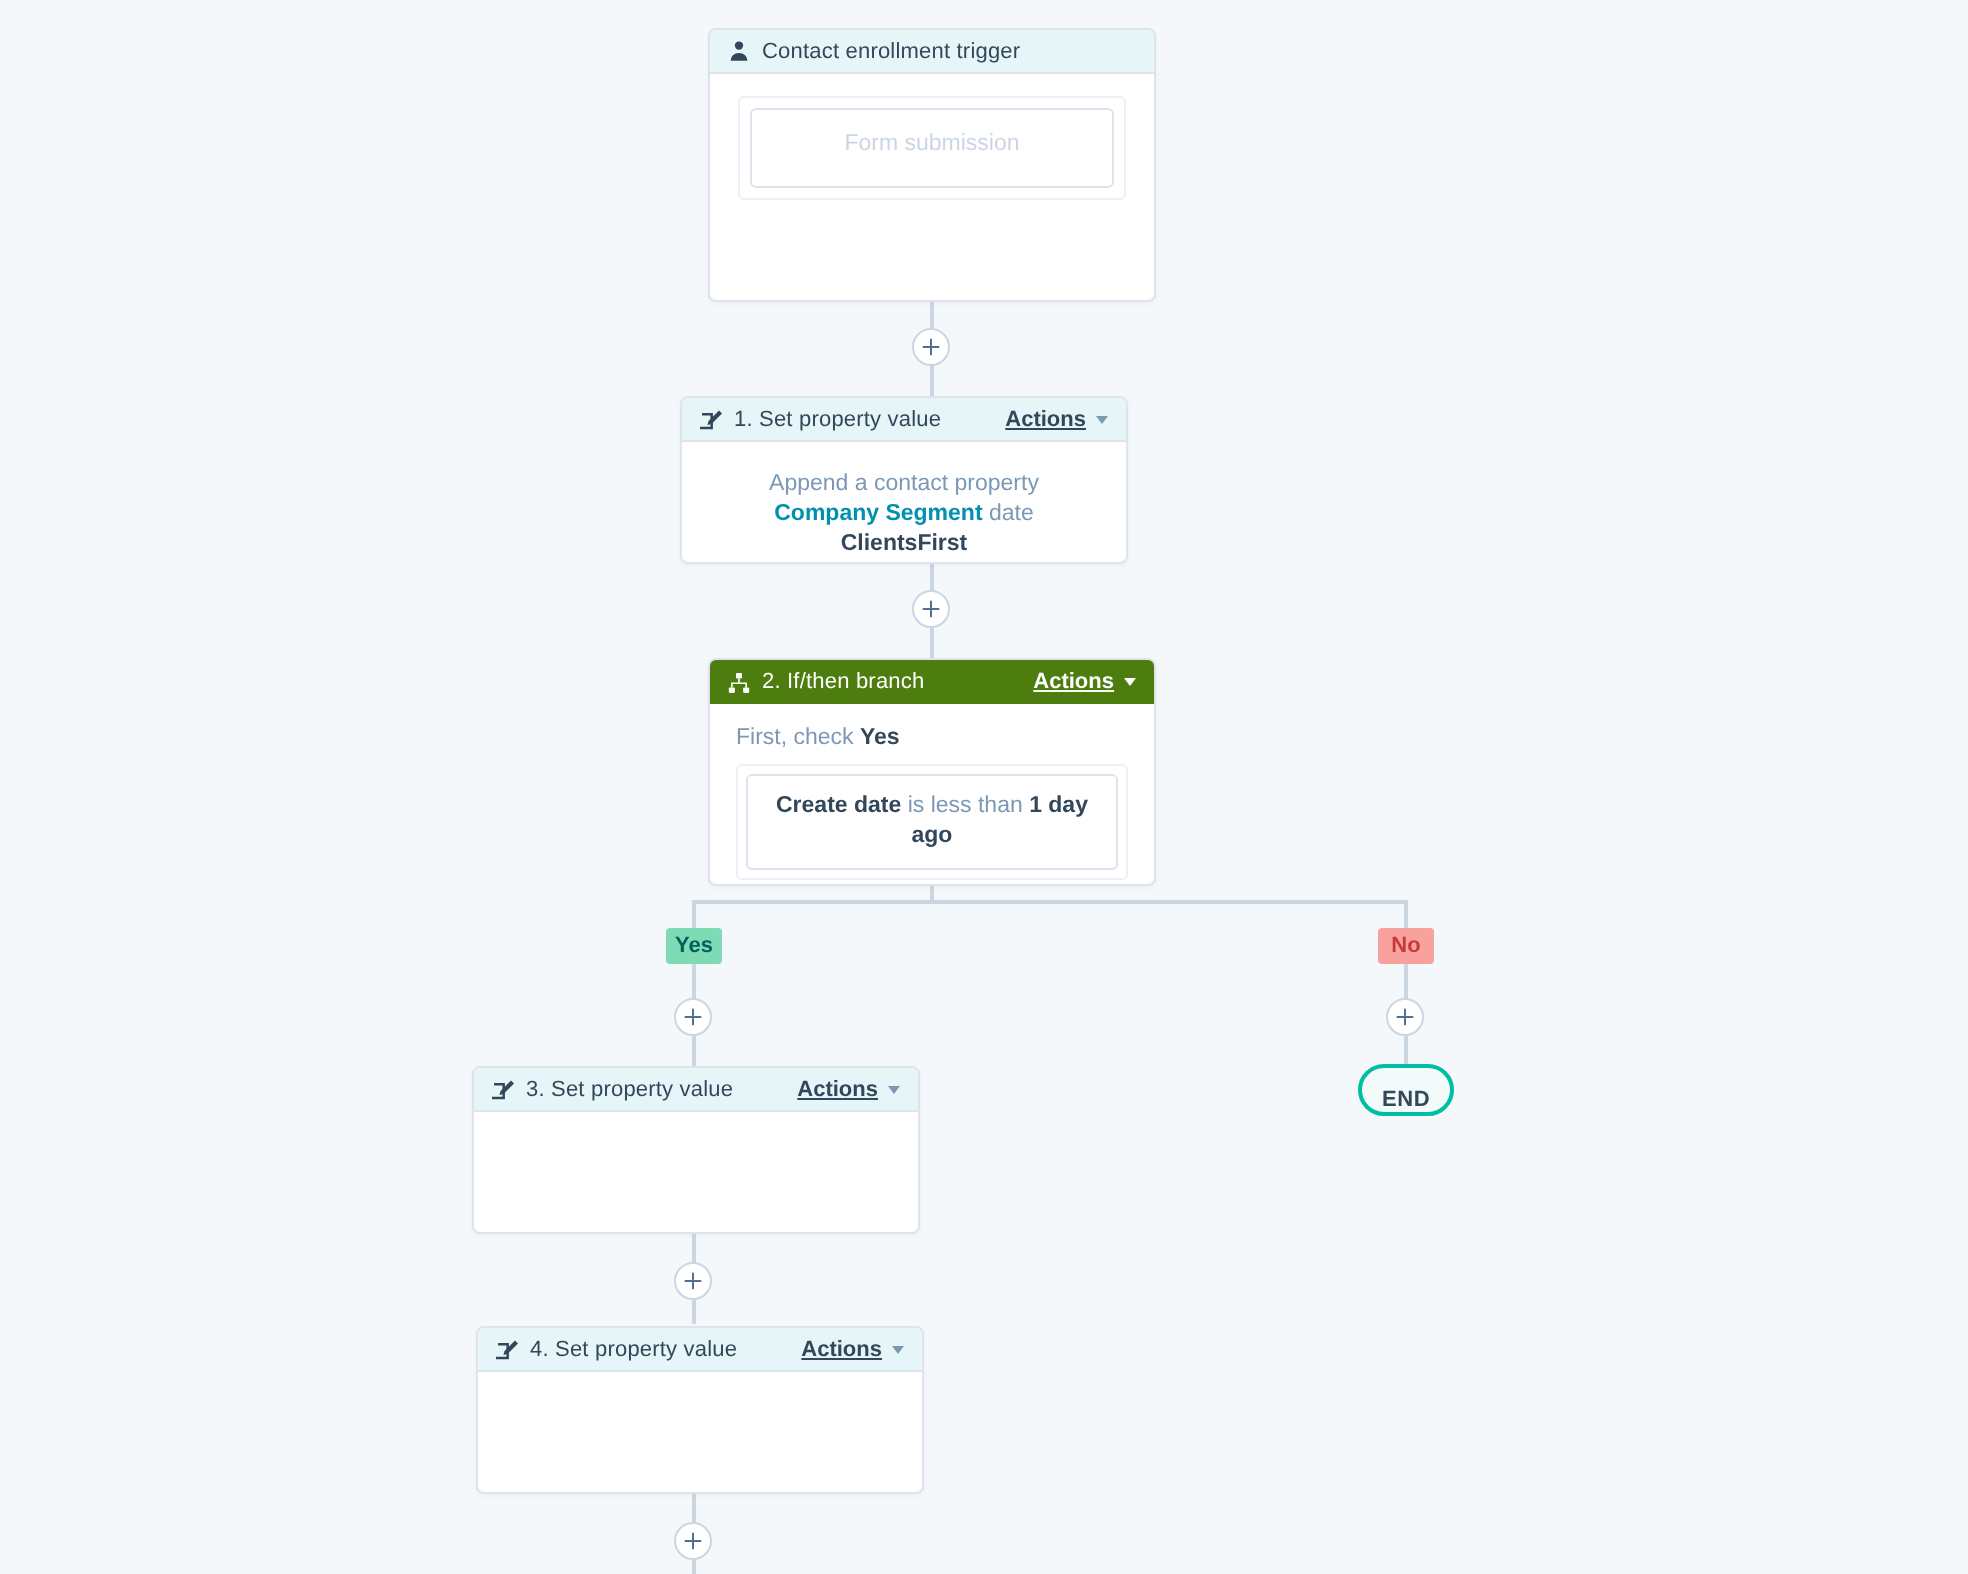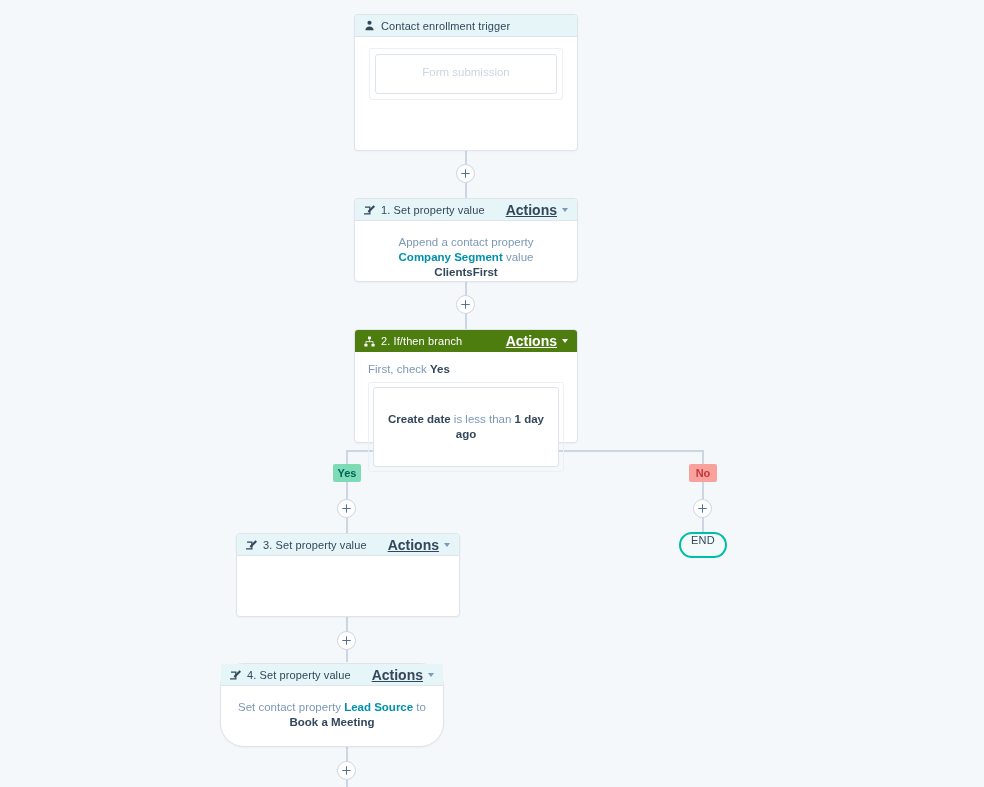--- a/index.html
+++ b/index.html
@@ -91,21 +91,21 @@
     white-space: nowrap;
     overflow: hidden;
     text-overflow: ellipsis;
     letter-spacing: 0.1px;
   }
   .actions {
     display: inline-flex;
     align-items: center;
     flex: 0 0 auto;
     cursor: pointer;
-    font-size: 14px;
+    font-size: 11px;
     font-weight: 700;
   }
   .actions .lbl {
     text-decoration: underline;
   }
   .actions.light .lbl { color: #33475b; }
   .actions.dark  .lbl { color: #ffffff; }
   .caret {
     margin-left: 5px;
     width: 0; height: 0;
@@ -182,24 +182,24 @@
 
   
   .end-pill {
     position: absolute;
     width: 48px;
     height: 26px;
     border: 2px solid #00bda5;
     background: #f2fbf9;
     border-radius: 13px;
     display: flex;
-    align-items: flex-start;
+    align-items: flex-end;
     justify-content: center;
     font-size: 11px;
-    font-weight: 400;
+    font-weight: 700;
     color: #33475b;
     letter-spacing: 0.3px;
     box-sizing: border-box;
     z-index: 4;
   }
 </style>
 </head>
 <body>
 
 <div id="canvas">
@@ -240,37 +240,37 @@
       </div>
     </div>
   </div>
 
   <div class="plus-btn" style="left:456px; top:164px;">
     <svg width="9" height="9" viewBox="0 0 10 10" aria-hidden="true">
       <path d="M5 0.8v8.4M0.8 5h8.4" stroke="#516f90" stroke-width="1.1" stroke-linecap="round"></path>
     </svg>
   </div>
 
-  <div class="card" style="left:354px; top:198px; width:224px; height:84px;">
+  <div class="card" style="left:340px; top:198px; width:224px; height:84px;">
     <div class="card-header light">
       <span class="hdr-icon">
         <svg width="11" height="11" viewBox="0 0 16 16" aria-hidden="true">
           <path d="M1.5 4.5h7v10h-10v-7" fill="none" stroke="#33475b" stroke-width="1.8"></path>
           <path d="M6.2 9.4L13.8 1.8l2.2 2.2-7.6 7.6-3 0.8z" fill="#33475b"></path>
         </svg>
       </span>
       <span class="hdr-title">1. Set property value</span>
       <span class="actions light">
         <span class="lbl">Actions</span>
         <span class="caret"></span>
       </span>
     </div>
     <div class="card-body" style="padding:14px 16px;">
       <div class="body-text">
-        <span>Append a contact property </span><span class="prop">Company Segment</span><span> value </span><span class="val">ClientsFirst</span>
+        <span>Append a contact property </span><span class="prop">Company Segment</span><span> date </span><span class="val">ClientsFirst</span>
       </div>
     </div>
   </div>
 
   <div class="plus-btn" style="left:456px; top:295px;">
     <svg width="9" height="9" viewBox="0 0 10 10" aria-hidden="true">
       <path d="M5 0.8v8.4M0.8 5h8.4" stroke="#516f90" stroke-width="1.1" stroke-linecap="round"></path>
     </svg>
   </div>
 
@@ -288,21 +288,21 @@
       <span class="actions dark">
         <span class="lbl">Actions</span>
         <span class="caret"></span>
       </span>
     </div>
     <div class="card-body" style="padding:11px 13px 13px 13px;">
       <div class="cond-label">
         <span>First, check </span><b>Yes</b>
       </div>
       <div class="outer-panel" style="padding:4px;">
-        <div class="inner-panel" style="padding:24px 10px;">
+        <div class="inner-panel" style="padding:8px 10px;">
           <div class="cond-text">
             <b>Create date</b><span> is less than </span><b>1 day ago</b>
           </div>
         </div>
       </div>
     </div>
   </div>
 
   <div class="badge yes" style="left:333px; top:464px; width:28px;">
     <span>Yes</span>
@@ -342,39 +342,34 @@
       </span>
     </div>
   </div>
 
   <div class="plus-btn" style="left:337px; top:631px;">
     <svg width="9" height="9" viewBox="0 0 10 10" aria-hidden="true">
       <path d="M5 0.8v8.4M0.8 5h8.4" stroke="#516f90" stroke-width="1.1" stroke-linecap="round"></path>
     </svg>
   </div>
 
-  <div class="card" style="left:220px; top:663px; width:224px; height:84px;border-radius:24px;">
+  <div class="card" style="left:238px; top:663px; width:224px; height:84px;">
     <div class="card-header light">
       <span class="hdr-icon">
         <svg width="11" height="11" viewBox="0 0 16 16" aria-hidden="true">
           <path d="M1.5 4.5h7v10h-10v-7" fill="none" stroke="#33475b" stroke-width="1.8"></path>
           <path d="M6.2 9.4L13.8 1.8l2.2 2.2-7.6 7.6-3 0.8z" fill="#33475b"></path>
         </svg>
       </span>
       <span class="hdr-title">4. Set property value</span>
       <span class="actions light">
         <span class="lbl">Actions</span>
         <span class="caret"></span>
       </span>
     </div>
-    <div class="card-body" style="padding:14px 16px;">
-      <div class="body-text">
-        <span>Set contact property </span><span class="prop">Lead Source</span><span> to </span><span class="val">Book a Meeting</span>
-      </div>
-    </div>
   </div>
 
   <div class="plus-btn" style="left:337px; top:761px;">
     <svg width="9" height="9" viewBox="0 0 10 10" aria-hidden="true">
       <path d="M5 0.8v8.4M0.8 5h8.4" stroke="#516f90" stroke-width="1.1" stroke-linecap="round"></path>
     </svg>
   </div>
 
 </div>
 

